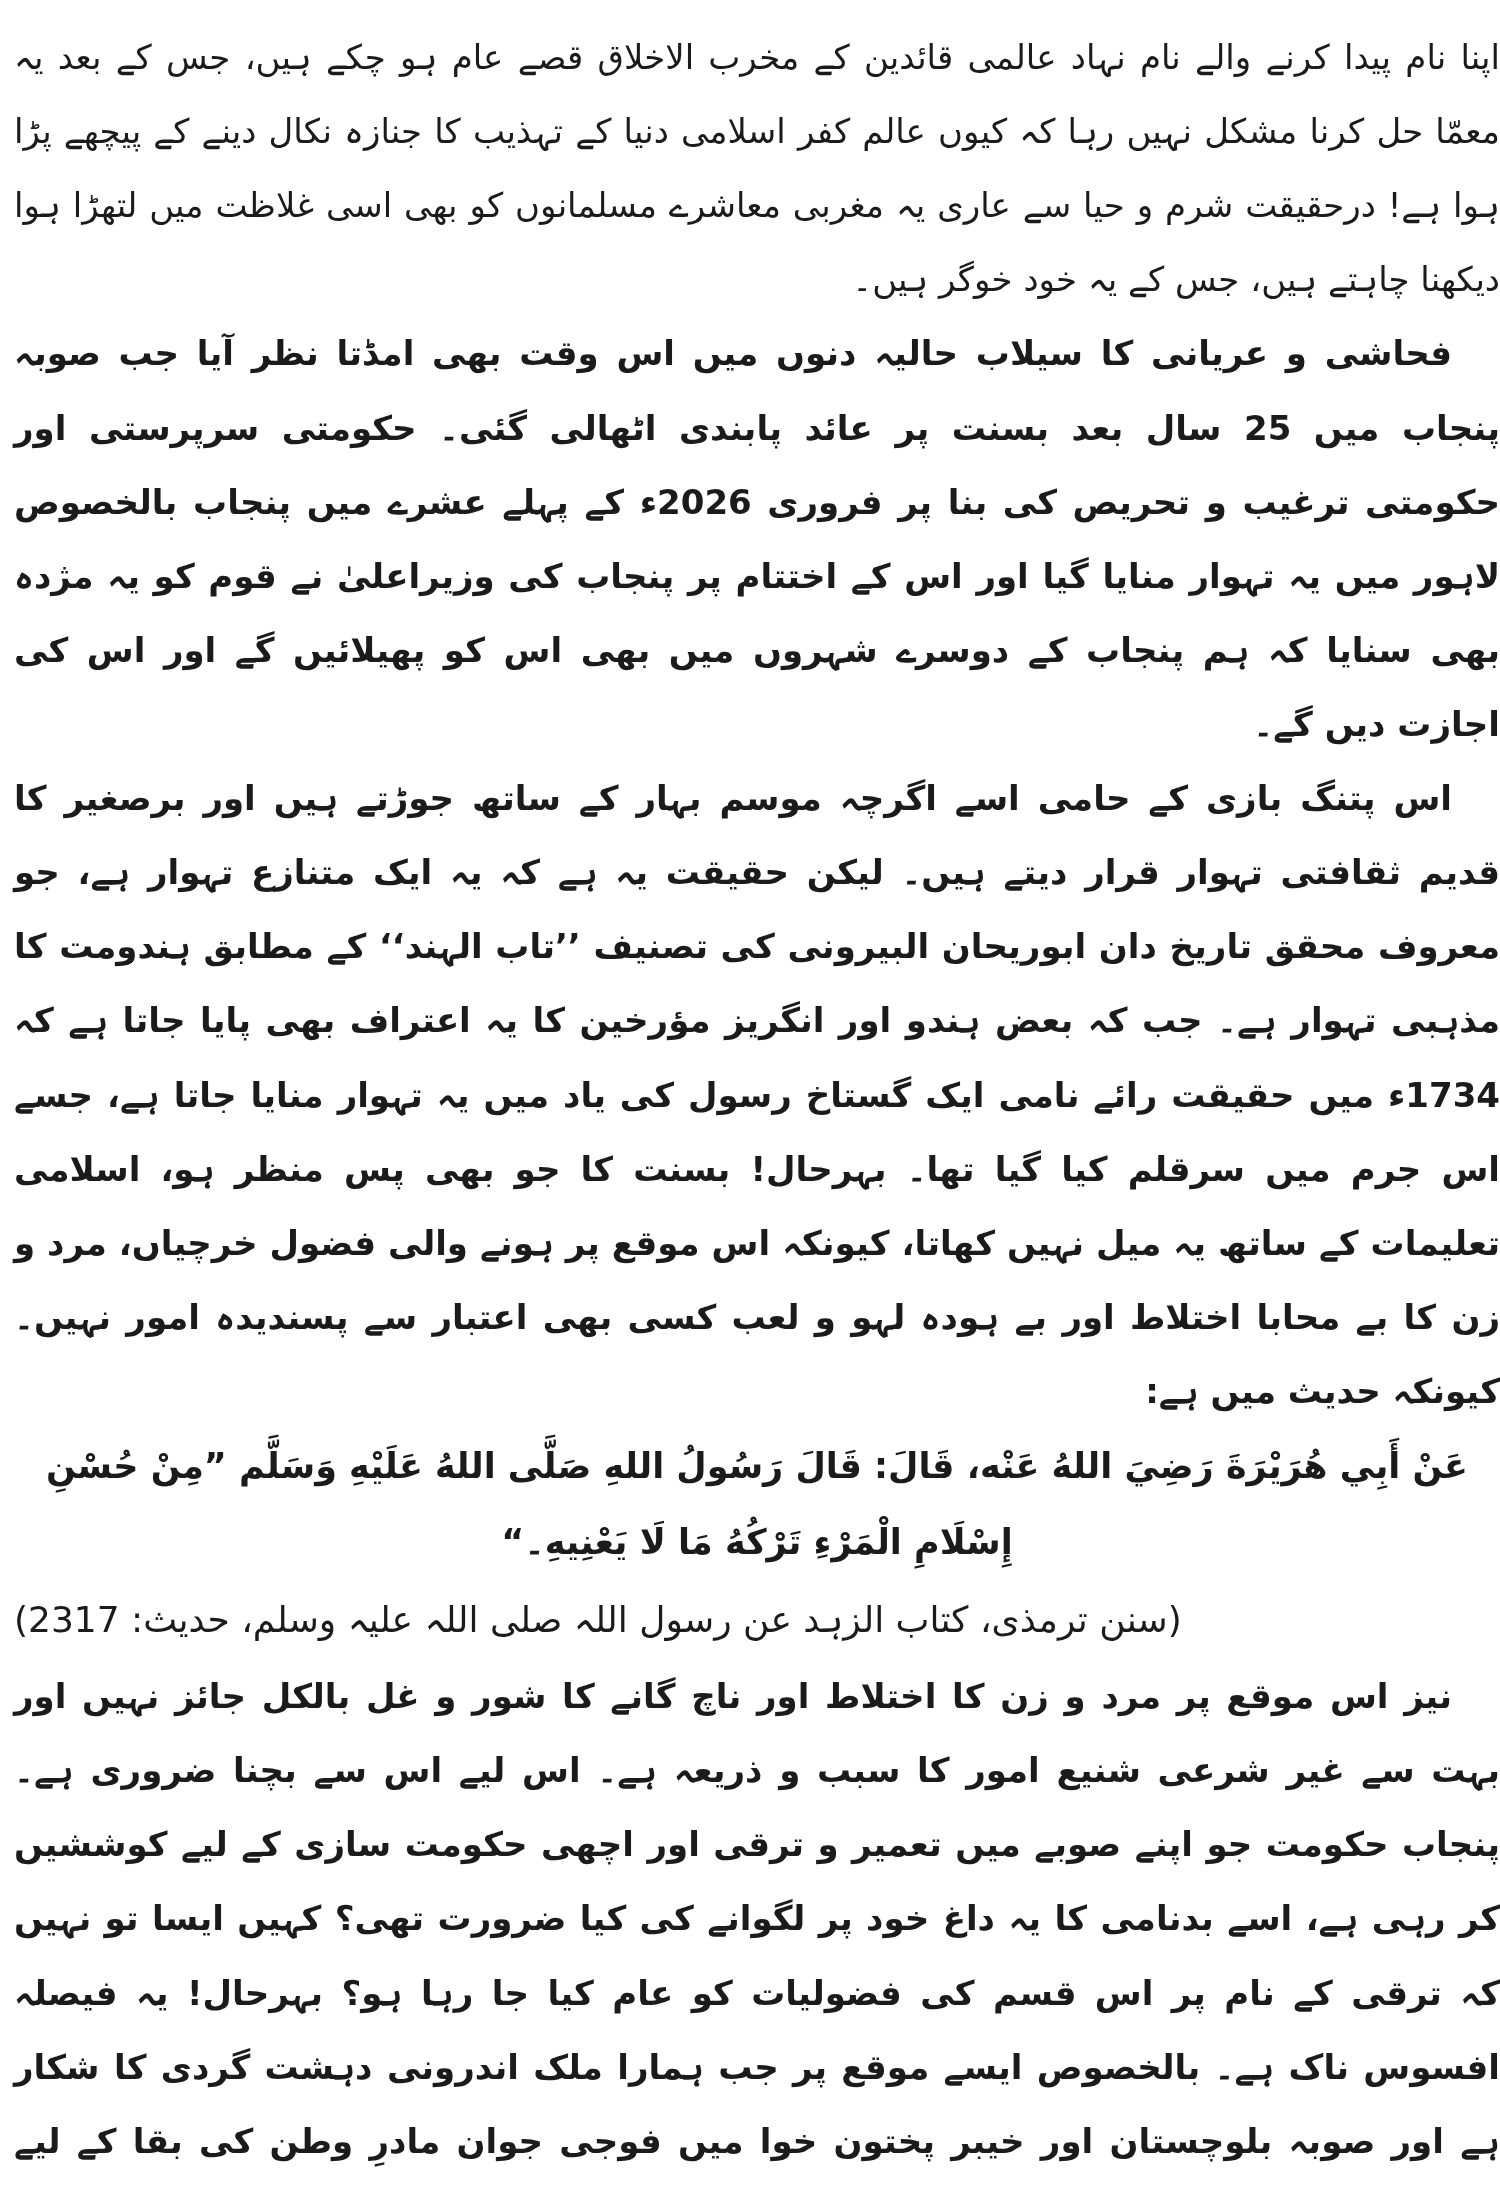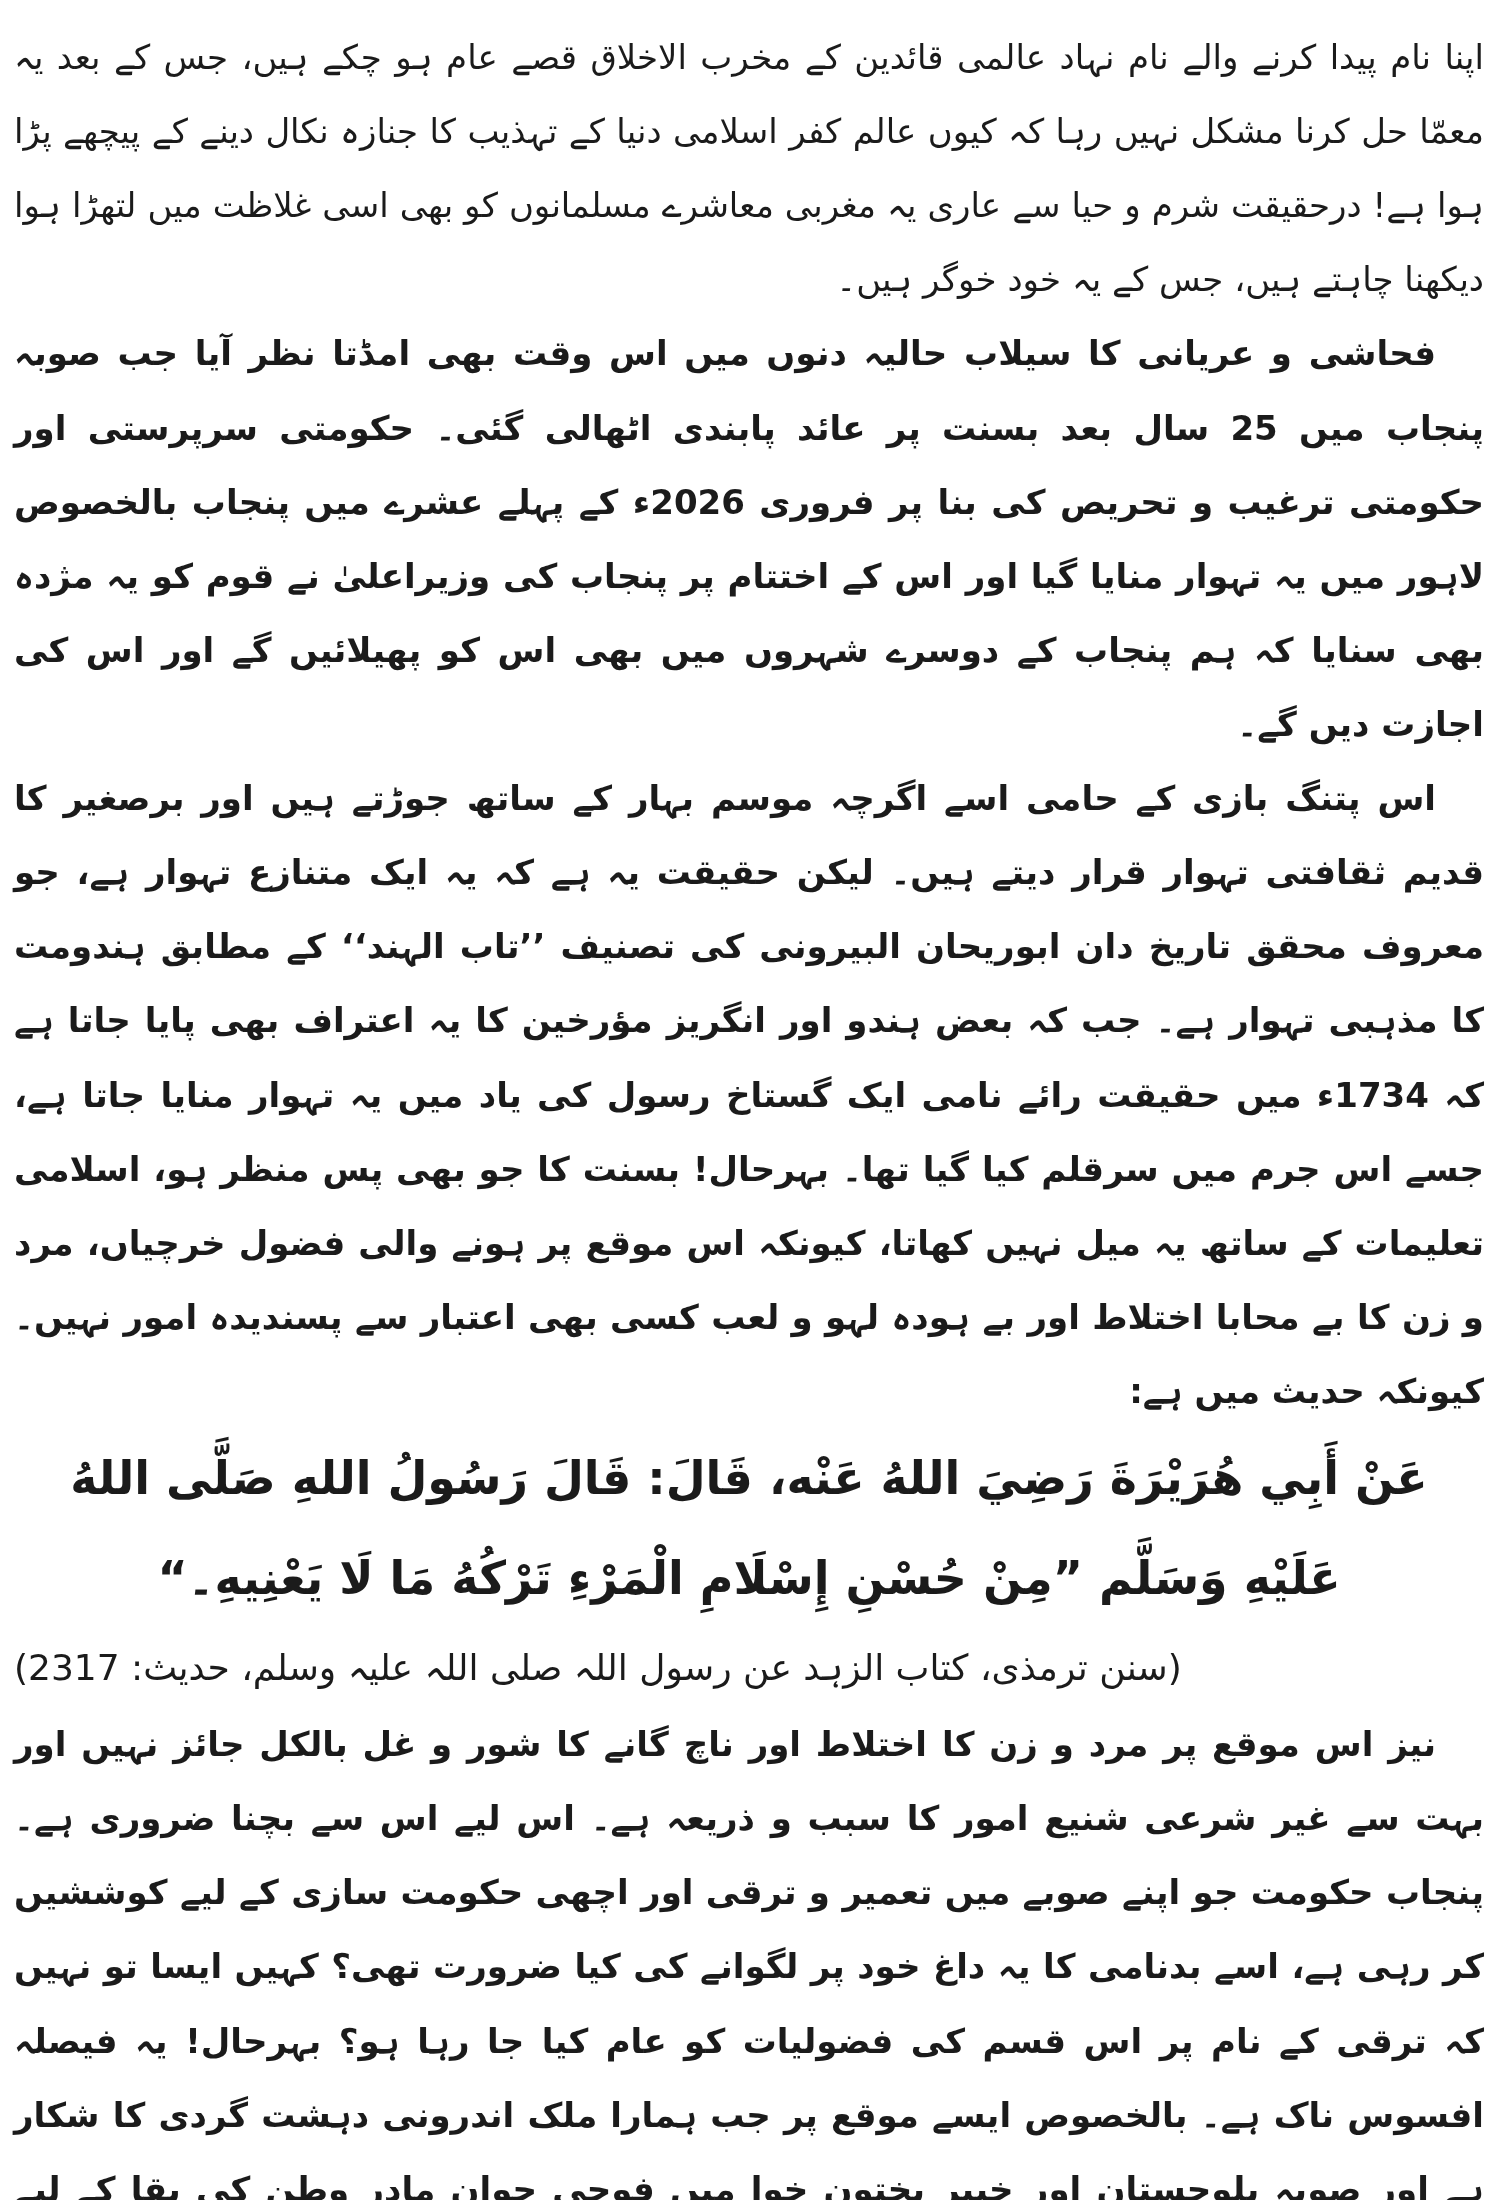--- a/index.html
+++ b/index.html
@@ -12,38 +12,38 @@
     height: 2200px;
     overflow: hidden;
     font-family: "DejaVu Sans", sans-serif;
     color: #1b1b1b;
   }
   .doc {
     direction: rtl;
     box-sizing: border-box;
     width: 1500px;
     height: 2200px;
-    padding: 20px 16px 10px 14px;
+    padding: 20px 0 10px 14px;
     font-size: 34px;
     line-height: 2.18;
     text-align: justify;
     text-justify: inter-word;
   }
   .para {
     margin: 0;
   }
   .para.indented {
     text-indent: 48px;
     font-weight: bold;
   }
   .hadith {
     margin: 0;
     text-align: center;
     font-weight: bold;
-    font-size: 46px;
+    font-size: 35px;
   }
   .reference {
     margin: 0;
     direction: rtl;
     text-align: left;
     font-size: 36px;
   }
 </style>
 </head>
 <body>

